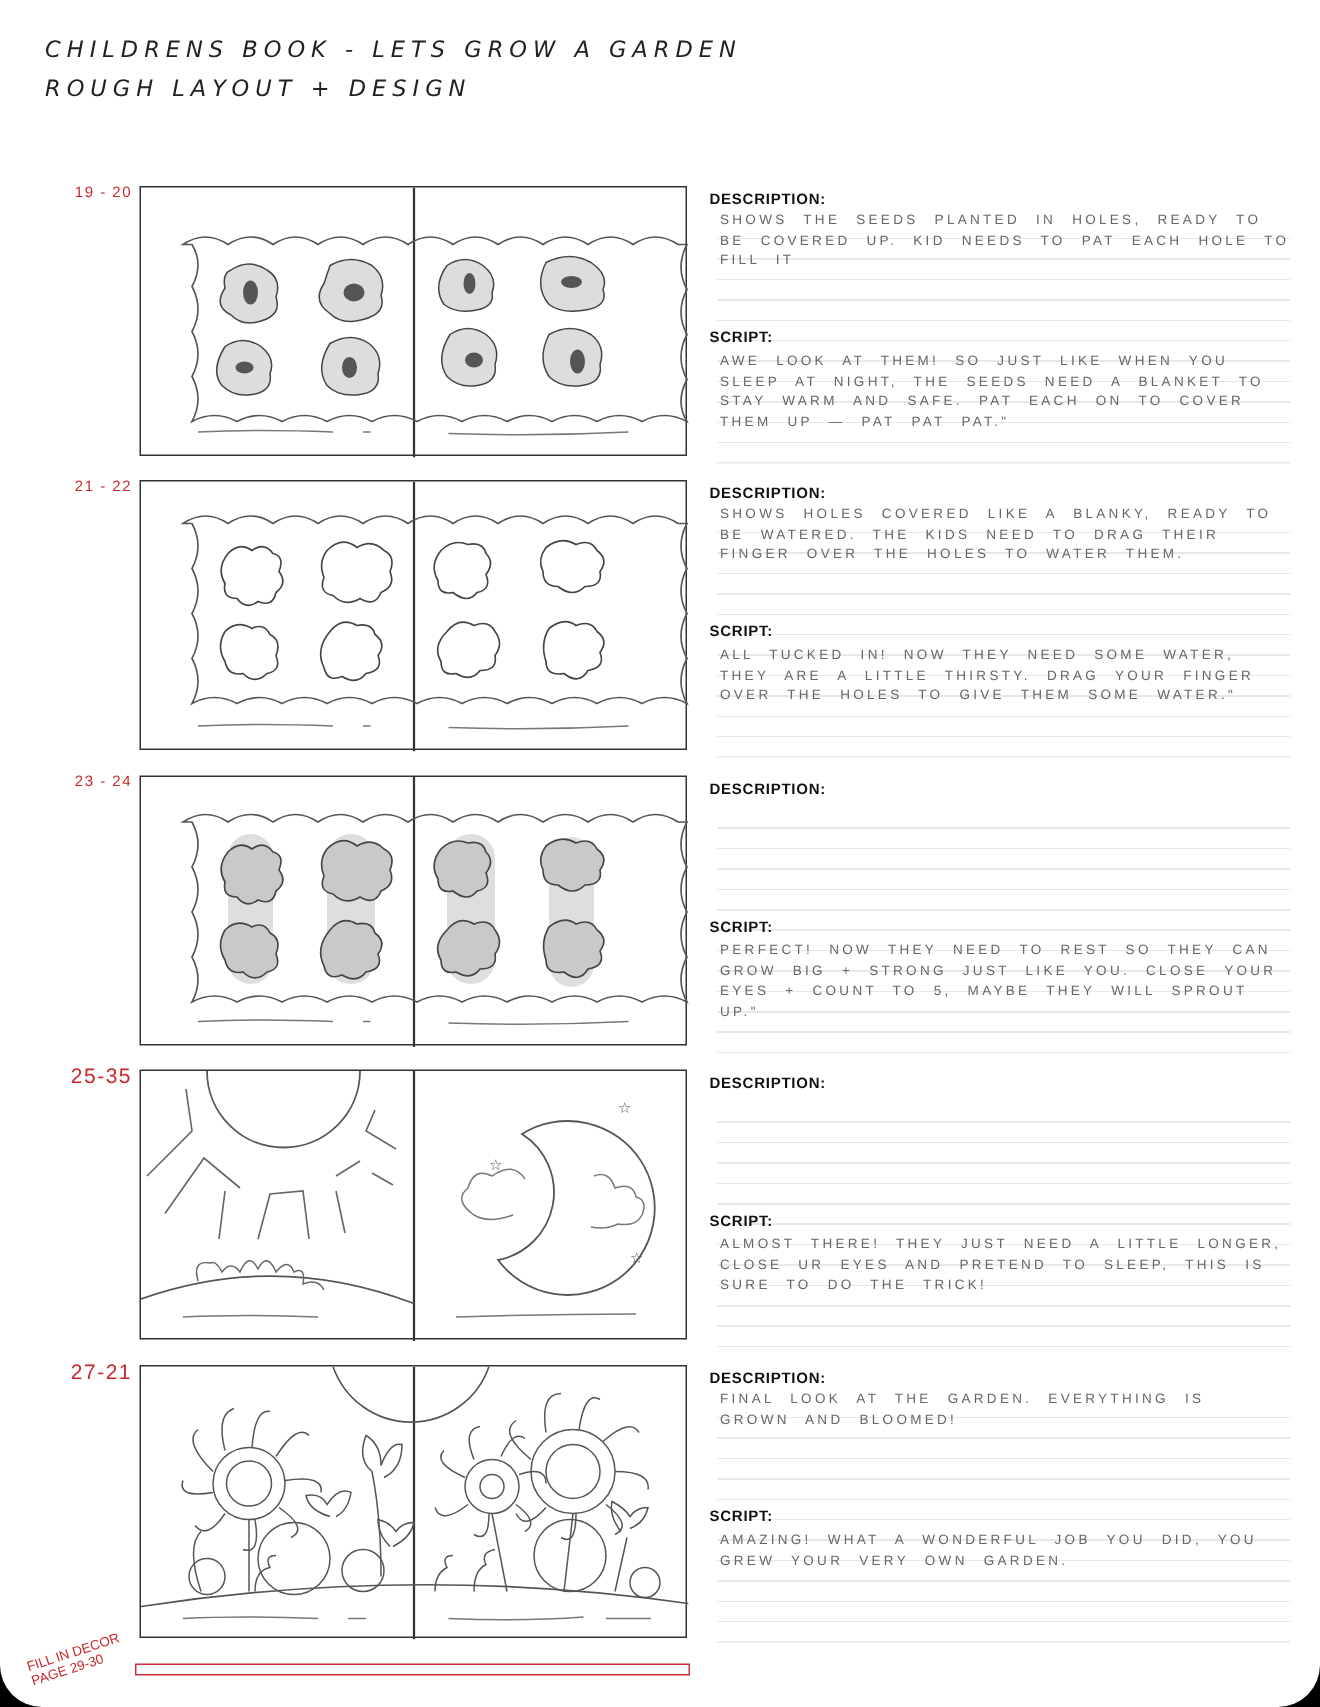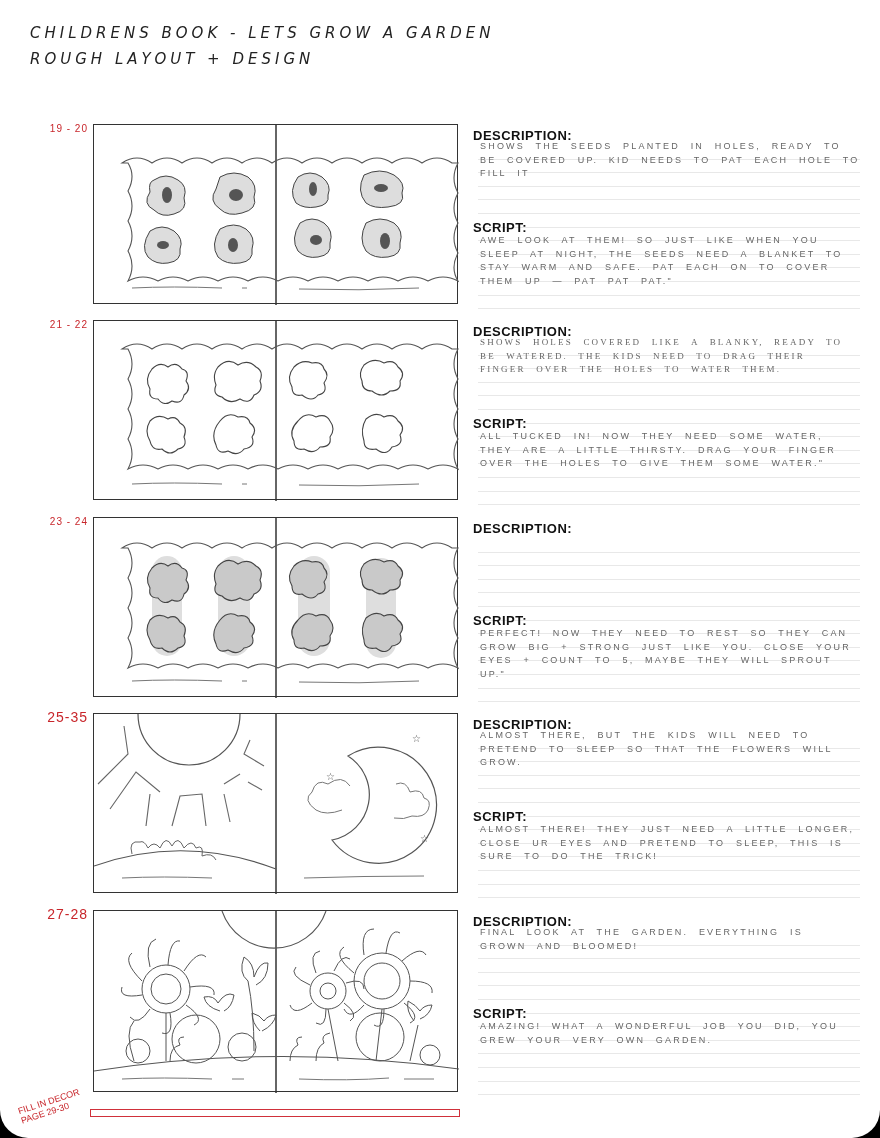--- a/index.html
+++ b/index.html
@@ -31,21 +31,21 @@
   }
   .frame svg { position:absolute; left:0; top:0; }
   .notes {
     position:absolute; left:470px; top:0; width:400px; height:185px;
   }
   .notes .lines {
     position:absolute; left:8px; right:10px; top:22px; bottom:0;
     background-image:repeating-linear-gradient(to bottom, transparent 0, transparent 12.6px, #e8e8e8 12.6px, #e8e8e8 13.6px);
   }
   .head {
-    position:absolute; left:3px; font-size:13px; font-weight:bold;
+    position:absolute; left:3px; font-size:10px; font-weight:bold;
     letter-spacing:0.5px; color:#111; text-transform:uppercase;
     font-family:"Liberation Sans", sans-serif;
   }
   .body {
     position:absolute; left:10px; right:10px; font-size:9px; line-height:13.6px;
     letter-spacing:2.2px; color:#666; text-transform:uppercase;
     font-family:"Liberation Sans", sans-serif; word-spacing:6px;
   }
   .bottom-note {
     position:absolute; left:18px; top:1095px; width:72px; font-size:9px;
@@ -118,21 +118,21 @@
           <path d="M270 44 q10 -8 20 -2 q10 -4 14 4 q8 6 2 14 q2 10 -10 10 q-8 8 -18 0 q-10 0 -10 -10 q-4 -8 2 -16z"></path>
           <path d="M204 100 q8 -10 18 -4 q10 -4 14 4 q6 8 0 16 q2 10 -10 10 q-6 8 -16 2 q-10 2 -10 -8 q-6 -10 4 -20z"></path>
           <path d="M272 98 q10 -8 18 -2 q10 -4 14 4 q8 6 2 14 q4 10 -8 12 q-6 10 -16 2 q-12 2 -12 -8 q-4 -12 2 -22z"></path>
         </g>
         <path d="M38 163 q40 -2 90 0 M148 163 l5 0 M205 164 q60 2 120 -1" stroke="#777" stroke-width="1" fill="none"></path>
       </svg>
     </div>
     <div class="notes">
       <div class="lines"></div>
       <div class="head" style="top:4px;">Description:</div>
-      <div class="body" style="top:16px;font-family:Liberation Serif, serif;">Shows holes covered like a blanky, ready to be watered. The kids need to drag their finger over the holes to water them.</div>
+      <div class="body" style="top:16px;">Shows holes covered like a blanky, ready to be watered. The kids need to drag their finger over the holes to water them.</div>
       <div class="head" style="top:96px;">Script:</div>
       <div class="body" style="top:110px;">All tucked in! Now they need some water, they are a little thirsty. Drag your finger over the holes to give them some water."</div>
     </div>
   </div>
 
   <div class="spread" style="top:517px;">
     <div class="pg-label">23 - 24</div>
     <div class="frame">
       <svg width="365" height="180">
         <line x1="182" y1="0" x2="182" y2="180" stroke="#333" stroke-width="1.5"></line>
@@ -188,28 +188,27 @@
         <path d="M302 70 q10 -4 14 8 q12 -4 14 6 q8 2 4 12 q-4 8 -16 6 q-8 4 -18 2" fill="none" stroke="#777" stroke-width="1"></path>
         <text x="232" y="66" font-size="10" fill="#555">☆</text>
         <text x="318" y="28" font-size="10" fill="#555">☆</text>
         <text x="326" y="128" font-size="10" fill="#555">☆</text>
         <path d="M210 164 q60 -2 120 -2" stroke="#777" stroke-width="1" fill="none"></path>
       </svg>
     </div>
     <div class="notes">
       <div class="lines"></div>
       <div class="head" style="top:4px;">Description:</div>
-      <div class="body" style="top:16px;">Almost there, but the kids will need to pretend to sleep so that the flowers will grow.</div>
       <div class="head" style="top:96px;">Script:</div>
       <div class="body" style="top:110px;">Almost there! They just need a little longer, close ur eyes and pretend to sleep, this is sure to do the trick!</div>
     </div>
   </div>
 
   <div class="spread" style="top:910px;">
-    <div class="pg-label big">27-28</div>
+    <div class="pg-label big">27-21</div>
     <div class="frame" style="height:182px;">
       <svg width="365" height="182">
         <line x1="182" y1="0" x2="182" y2="182" stroke="#333" stroke-width="1.5"></line>
         <path d="M128 0 A55 55 0 0 0 232 0" fill="none" stroke="#555" stroke-width="1.1"></path>
         <g fill="none" stroke="#555" stroke-width="1">
           <circle cx="72" cy="78" r="24"></circle>
             <circle cx="72" cy="78" r="15"></circle>
           <path d="M48 70 q-20 -20 -10 -28 M56 56 q-6 -24 6 -28 M74 54 q2 -26 12 -24 M90 60 q14 -22 22 -14 M96 76 q26 -4 24 8 M92 94 q20 14 8 20 M76 102 q4 24 -8 20 M56 98 q-12 18 -20 8 M48 84 q-24 4 -20 -8"></path>
           <path d="M72 102 L72 150 M40 150 q-10 -30 0 -40"></path>
           <circle cx="44" cy="140" r="12"></circle>

